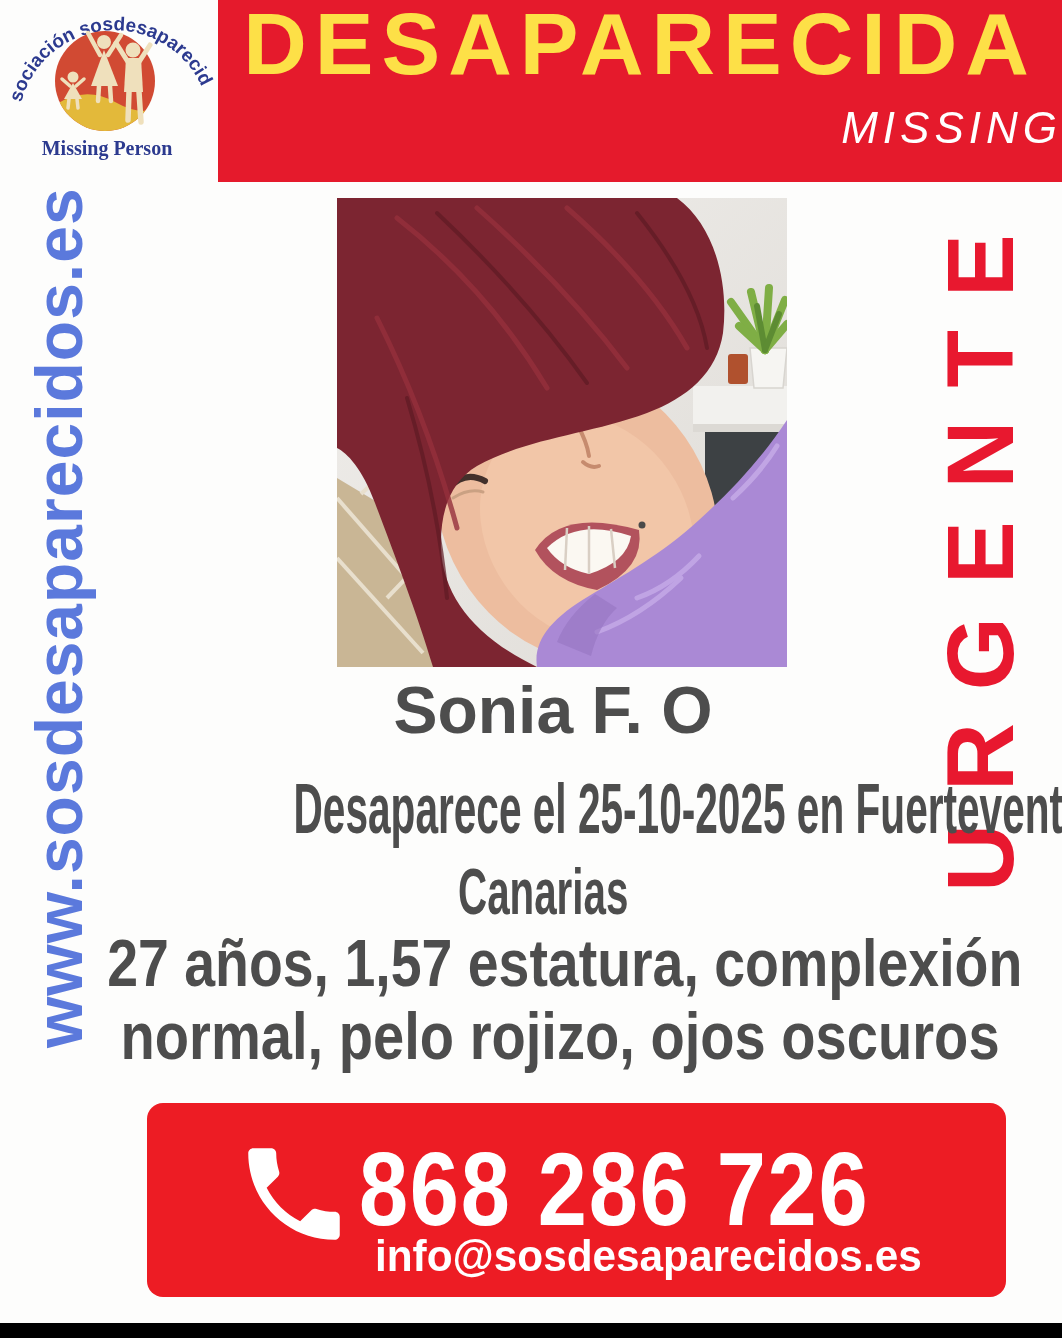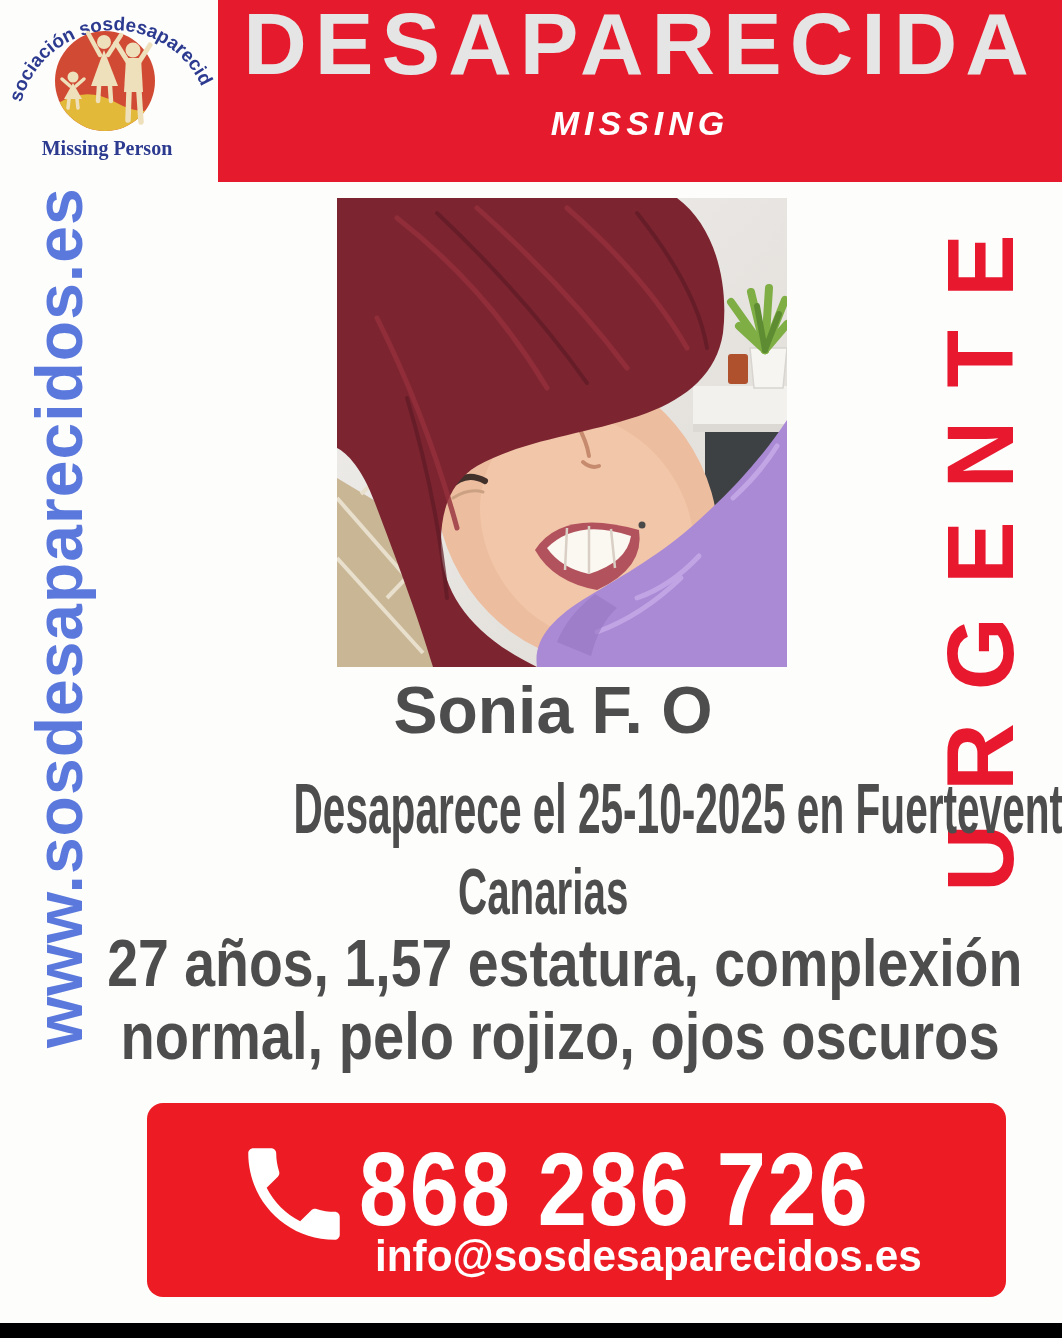--- a/index.html
+++ b/index.html
@@ -1,24 +1,24 @@
 <!DOCTYPE html>
 <html style="--banner-red: #e51a2c; --urgent-red: #e8182f; --box-red: #ed1c24; --link-blue: #5b79dc; --navy: #2c3a8f; --text-gray: #4d4d4d; --page-bg: #fdfdfc; --bar-black: #000000;"><head>
 <meta charset="utf-8">
 <style>
   html,body{margin:0;padding:0;}
   body{font-family:"Liberation Sans", sans-serif; background:#888;}
   .page{position:relative;width:1062px;height:1338px;background:var(--page-bg,#fdfdfc);overflow:hidden;margin:0 auto;}
 
   
   .banner{position:absolute;left:218px;top:0;width:844px;height:182px;background:var(--banner-red,#e51a2c);}
-  .banner-title{position:absolute;left:0;right:0;top:0;text-align:center;color:#e5e5e5;font-weight:bold;
+  .banner-title{position:absolute;left:0;right:0;top:0;text-align:center;color:#fde047;font-weight:bold;
     font-size:88px;line-height:1;letter-spacing:8px;white-space:nowrap;}
-  .banner-sub{position:absolute;left:0;right:0;top:106px;text-align:center;color:#fff;font-weight:bold;font-style:italic;
-    font-size:34px;line-height:1;letter-spacing:5px;white-space:nowrap;}
+  .banner-sub{position:absolute;left:0;right:0;top:106px;text-align:right;color:#fff;font-weight:normal;font-style:italic;
+    font-size:44px;line-height:1;letter-spacing:5px;white-space:nowrap;}
 
   
   .logo{position:absolute;left:0;top:0;width:218px;height:200px;}
 
   
   .vert{position:absolute;transform-origin:0 0;transform:rotate(-90deg);white-space:nowrap;line-height:1;font-weight:bold;}
   .vert-left{left:26px;top:1048px;font-size:66px;letter-spacing:1px;color:var(--link-blue,#5b79dc);}
   .vert-right{left:934px;top:892px;font-size:94px;letter-spacing:33px;color:var(--urgent-red,#e8182f);}
 
   

